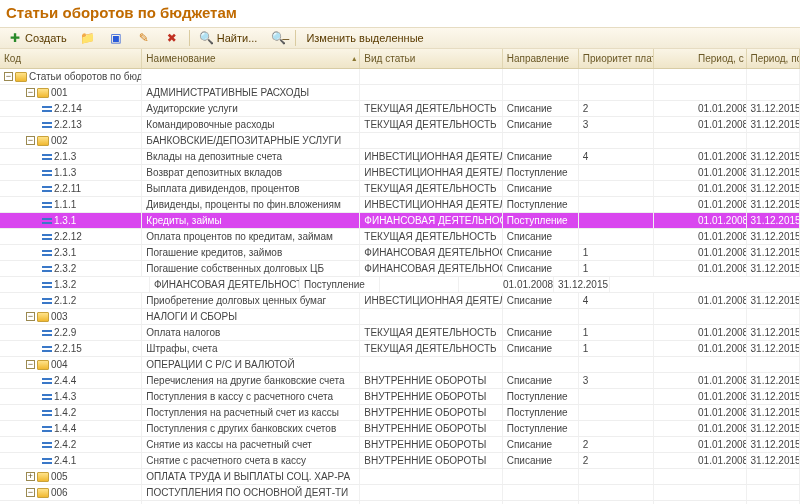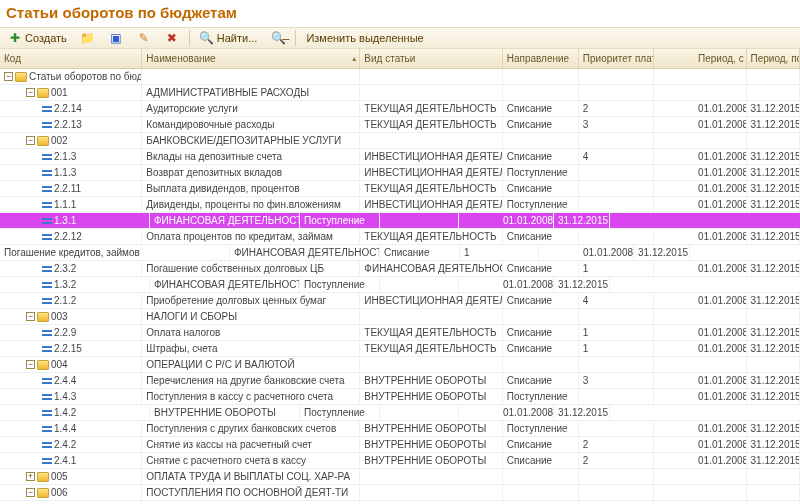--- a/index.html
+++ b/index.html
@@ -212,20 +212,21 @@
           <div class="cell c-from">01.01.2008</div>
           <div class="cell c-to">31.12.2015</div>
         </div>
         <div class="row sel">
           <div class="cell c-code">
             <span class="tree" style="padding-left: 38px;">
               <span class="leaf"></span>
               <span>1.3.1</span>
             </span>
           </div>
+          <div class="cell c-name">Кредиты, займы</div>
           <div class="cell c-type">ФИНАНСОВАЯ ДЕЯТЕЛЬНОСТЬ</div>
           <div class="cell c-dir">Поступление</div>
           <div class="cell c-prio"></div>
           <div class="cell c-from">01.01.2008</div>
           <div class="cell c-to">31.12.2015</div>
         </div>
         <div class="row">
           <div class="cell c-code">
             <span class="tree" style="padding-left: 38px;">
               <span class="leaf"></span>
@@ -233,20 +234,26 @@
             </span>
           </div>
           <div class="cell c-name">Оплата процентов по кредитам, займам</div>
           <div class="cell c-type">ТЕКУЩАЯ ДЕЯТЕЛЬНОСТЬ</div>
           <div class="cell c-dir">Списание</div>
           <div class="cell c-prio"></div>
           <div class="cell c-from">01.01.2008</div>
           <div class="cell c-to">31.12.2015</div>
         </div>
         <div class="row">
+          <div class="cell c-code">
+            <span class="tree" style="padding-left: 38px;">
+              <span class="leaf"></span>
+              <span>2.3.1</span>
+            </span>
+          </div>
           <div class="cell c-name">Погашение кредитов, займов</div>
           <div class="cell c-type">ФИНАНСОВАЯ ДЕЯТЕЛЬНОСТЬ</div>
           <div class="cell c-dir">Списание</div>
           <div class="cell c-prio">1</div>
           <div class="cell c-from">01.01.2008</div>
           <div class="cell c-to">31.12.2015</div>
         </div>
         <div class="row">
           <div class="cell c-code">
             <span class="tree" style="padding-left: 38px;">
@@ -374,20 +381,21 @@
           <div class="cell c-from">01.01.2008</div>
           <div class="cell c-to">31.12.2015</div>
         </div>
         <div class="row">
           <div class="cell c-code">
             <span class="tree" style="padding-left: 38px;">
               <span class="leaf"></span>
               <span>1.4.2</span>
             </span>
           </div>
+          <div class="cell c-name">Поступления на расчетный счет из кассы</div>
           <div class="cell c-type">ВНУТРЕННИЕ ОБОРОТЫ</div>
           <div class="cell c-dir">Поступление</div>
           <div class="cell c-prio"></div>
           <div class="cell c-from">01.01.2008</div>
           <div class="cell c-to">31.12.2015</div>
         </div>
         <div class="row">
           <div class="cell c-code">
             <span class="tree" style="padding-left: 38px;">
               <span class="leaf"></span>

